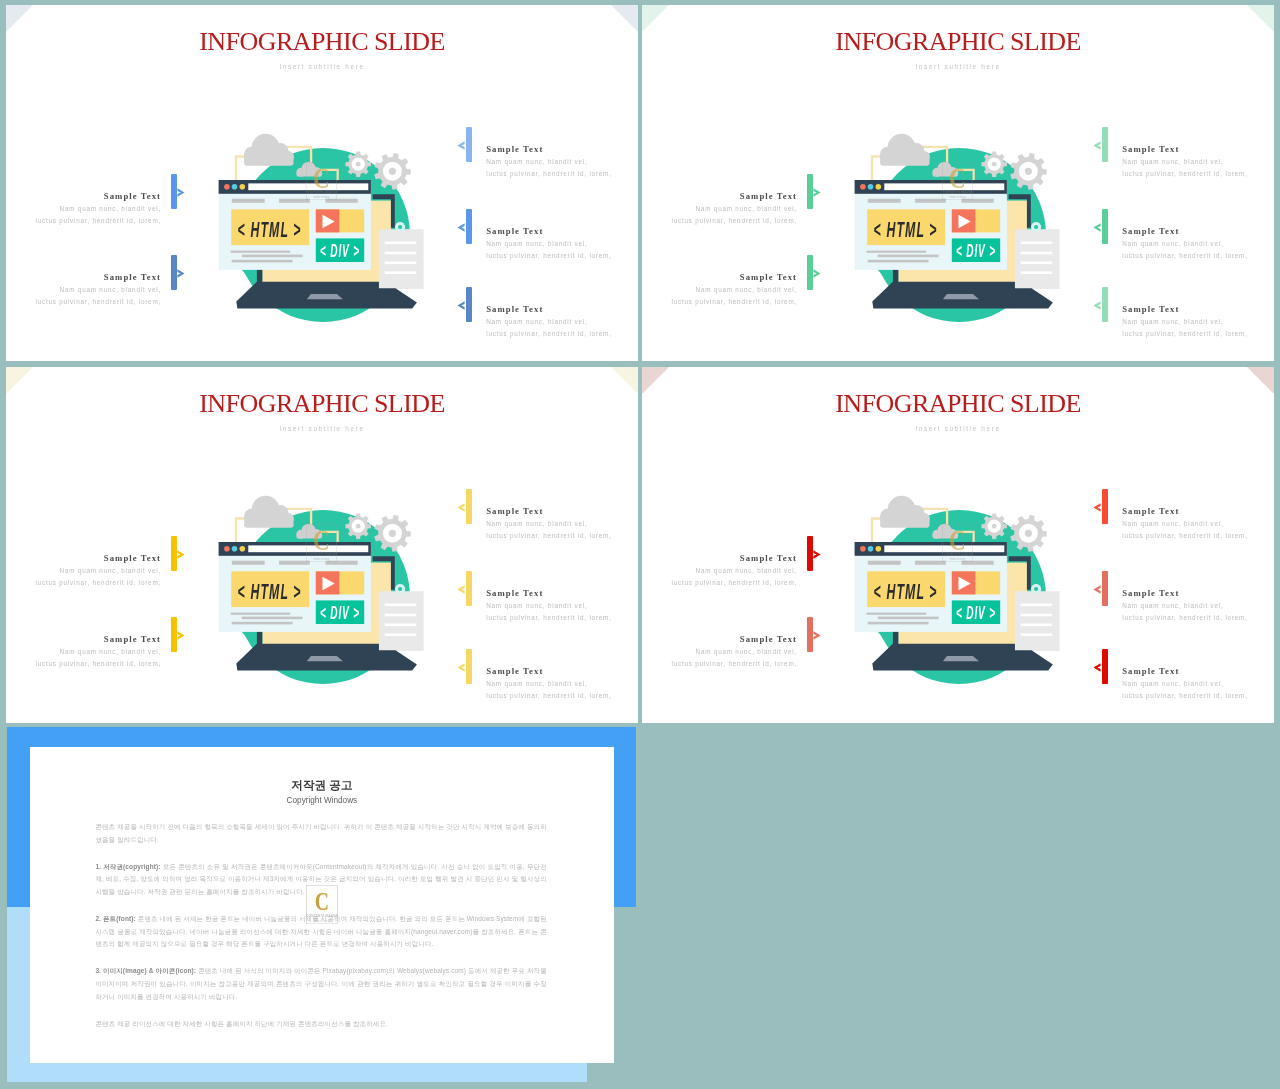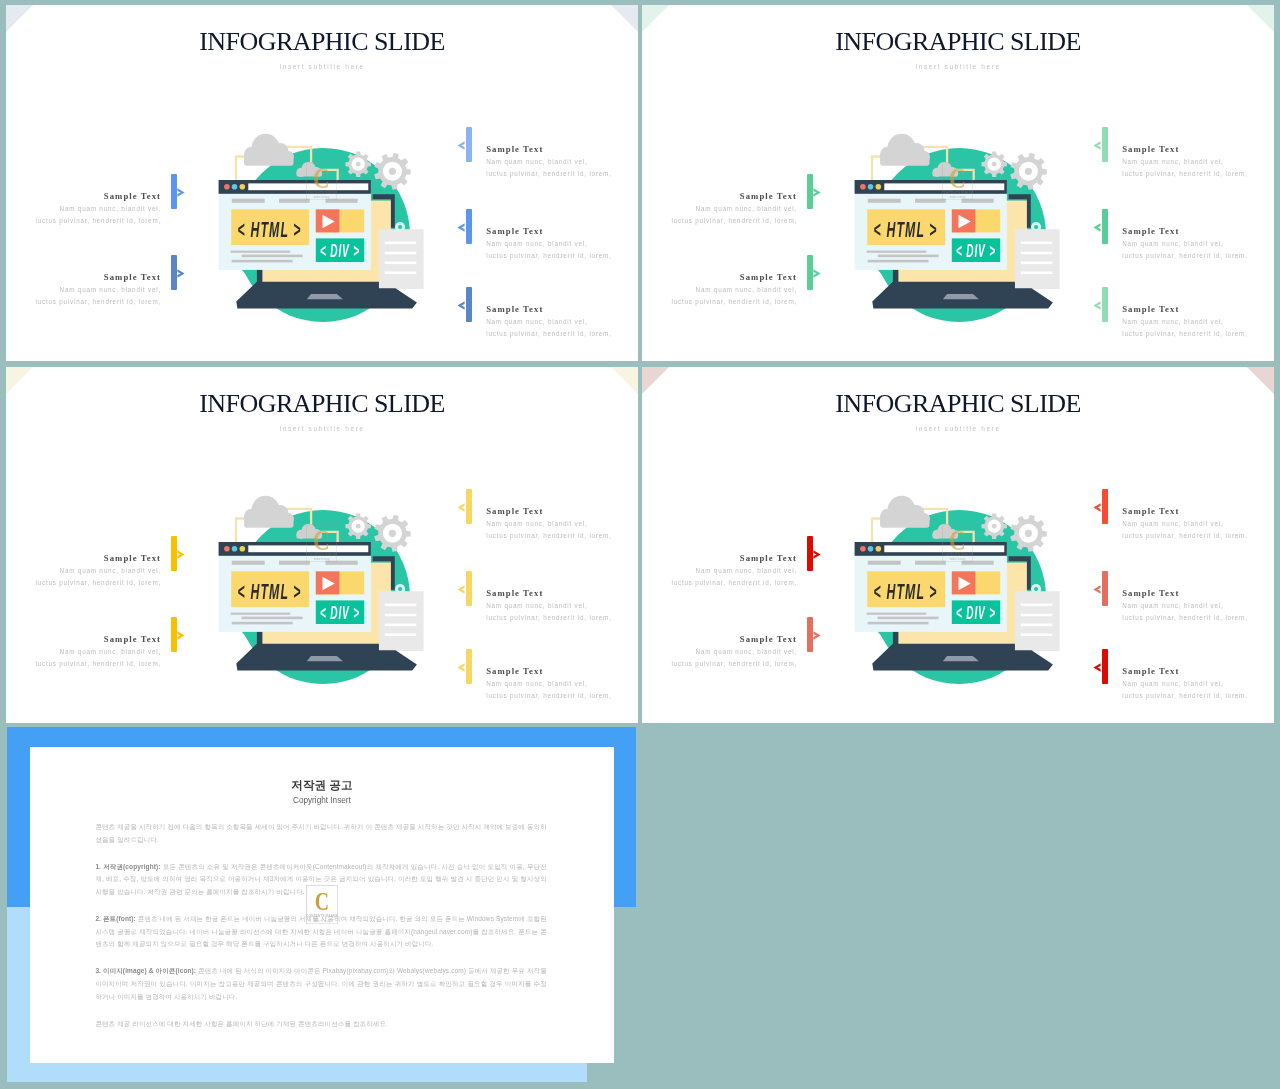--- a/index.html
+++ b/index.html
@@ -4,21 +4,21 @@
 <style>
   html,body{margin:0;padding:0;}
   body{width:1280px;height:1089px;background:#9abebd;
        font-family:"Liberation Sans",sans-serif;overflow:hidden;position:relative;}
   .slide{position:absolute;background:#ffffff;overflow:hidden;}
   .tri{position:absolute;top:0;width:0;height:0;border-style:solid;}
   .tri-l{left:0;}
   .tri-r{right:0;}
   .s-title{position:absolute;left:0;right:0;text-align:center;
       font-family:"Liberation Serif",serif;font-size:26px;letter-spacing:-0.55px;
-      color:#0f172a;white-space:nowrap;}
+      color:#b91c1c;white-space:nowrap;}
   .s-sub{position:absolute;left:0;right:0;text-align:center;font-size:6.6px;
       color:#c6c6c6;letter-spacing:1.55px;}
   .illus{position:absolute;}
   .itm{position:absolute;height:40px;}
   .itm .bar{position:absolute;top:0;width:6px;height:35.4px;border-radius:1px;}
   .itm .arw{position:absolute;top:14.3px;}
   .itm .txt{position:absolute;top:16px;width:190px;}
   .itm h4{margin:0;font-size:8.7px;font-weight:bold;color:#4c4c4c;letter-spacing:1.05px;
       font-family:"Liberation Serif",serif;line-height:12.5px;}
   .itm p{margin:0;font-size:6.3px;color:#bcbcbc;letter-spacing:0.8px;line-height:12.4px;
@@ -620,21 +620,21 @@
     </div>
         </div>
       </div>
     </div>
   </div>
 
 <div class="cp-outer" style="left:6.6px;top:727.4px;width:580px;height:355.1px;">
   <div class="cp-blue" style="left:0;top:0;width:629.3px;height:179.3px;"></div>
   <div class="cp-paper" style="left:23.4px;top:19.6px;width:583.8px;height:315.8px;">
     <div class="cp-title" style="margin-top:31.5px;">저작권 공고</div>
-    <div class="cp-sub" style="margin-top:3px;">Copyright Insert</div>
+    <div class="cp-sub" style="margin-top:3px;">Copyright Windows</div>
     <div id="cp-body" style="margin:15.7px 67px 0 65.4px;">
         <p class="cp-p" style="margin:0 0 14.5px 0;"><b></b>콘텐츠 제공을 시작하기 전에 다음의 항목의 소항목을 세세이 읽어 주시기 바랍니다. 귀하가 이 콘텐츠 제공을 시작하는 것만 시작시 계약에 보증에 동의하셨음을 알려드립니다.</p>
         <p class="cp-p" style="margin:0 0 14.5px 0;"><b>1. 저작권(copyright):</b> 모든 콘텐츠의 소유 및 저작권은 콘텐츠메이커아웃(Contentmakeout)의 제작자에게 있습니다. 사전 승낙 없이 도입적 이용, 무단전재, 배포, 수정, 양도에 의하여 영리 목적으로 이용하거나 제3자에게 이용하는 것은 금지되어 있습니다. 이러한 도입 행위 발견 시 중단민 민사 및 형사상의 시행을 받습니다. 저작권 관련 문의는 홈페이지를 참조하시기 바랍니다.</p>
         <p class="cp-p" style="margin:0 0 14.5px 0;"><b>2. 폰트(font):</b> 콘텐츠 내에 된 서체는 한글 폰트는 네이버 나눔글꼴의 서체를 사용하여 제작되었습니다. 한글 외의 모든 폰트는 Windows System에 포함된 시스템 글꼴로 제작되었습니다. 네이버 나눔글꼴 라이선스에 대한 자세한 사항은 네이버 나눔글꼴 홈페이지(hangeul.naver.com)를 참조하세요. 폰트는 콘텐츠의 함께 제공되지 않으므로 필요할 경우 해당 폰트를 구입하시거나 다른 폰트로 변경하여 사용하시기 바랍니다.</p>
         <p class="cp-p" style="margin:0 0 14.5px 0;"><b>3. 이미지(image) &amp; 아이콘(icon):</b> 콘텐츠 내에 된 서식의 이미지와 아이콘은 Pixabay(pixabay.com)와 Webalys(webalys.com) 등에서 제공한 무료 저작물 이미지이며 저작권이 있습니다. 이미지는 참고용만 제공되며 콘텐츠의 구성됩니다. 이에 관한 권리는 귀하가 별도로 확인하고 필요할 경우 이미지를 수정하거나 이미지를 변경하여 사용하시기 바랍니다.</p>
         <p class="cp-p" style="margin:0 0 0px 0;"><b></b>콘텐츠 제공 라이선스에 대한 자세한 사항은 홈페이지 하단에 기재된 콘텐츠라이선스를 참조하세요.</p>
       </div>
   </div>
   <div class="wm" style="left:299.2px;top:157.5px;width:32px;height:39.2px;">
     <svg viewBox="0 0 32 39.2" width="32" height="39.2">

